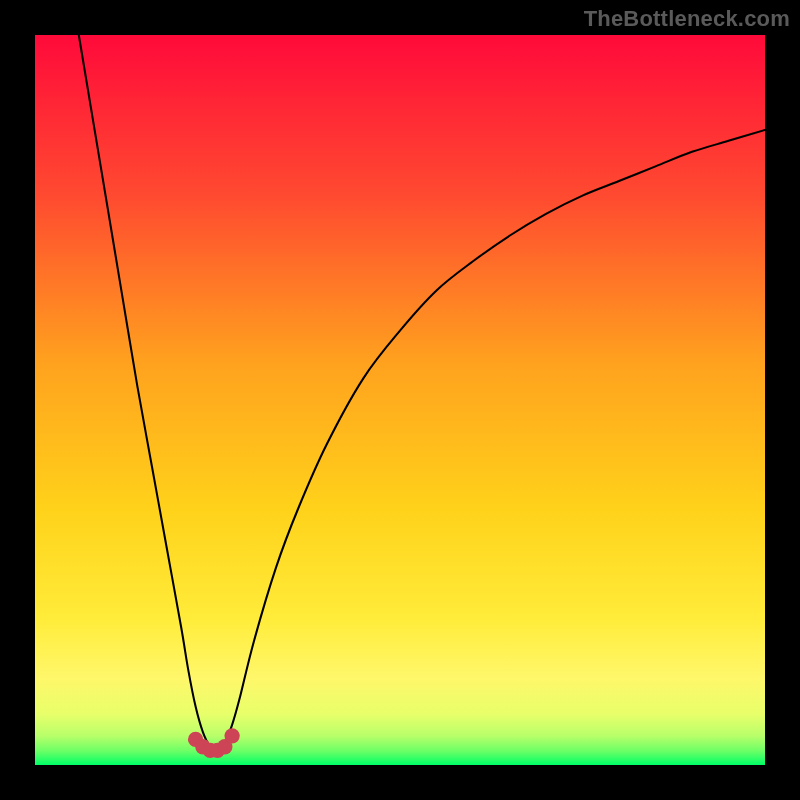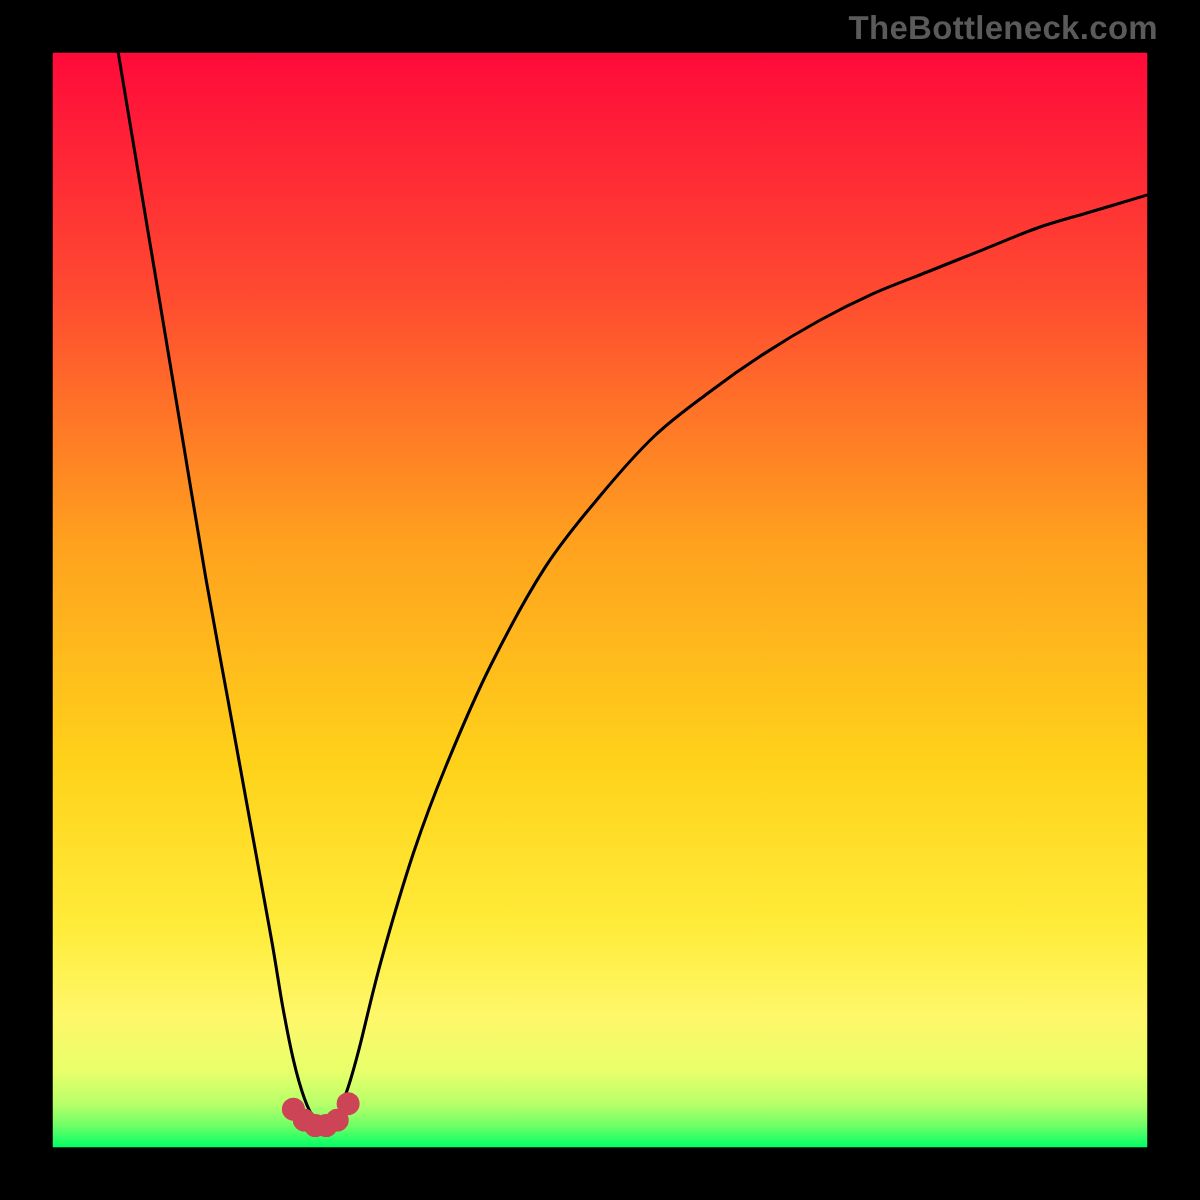--- a/index.html
+++ b/index.html
@@ -6,21 +6,21 @@
   html, body { width: 800px; height: 800px; overflow: hidden; background: #000; }
   .frame {
     position: relative;
     width: 800px;
     height: 800px;
     background: #000;
   }
   .watermark {
     position: absolute;
     top: 6px;
-    right: 28px;
+    right: 10px;
     font-family: Arial, Helvetica, sans-serif;
     font-size: 22px;
     font-weight: 600;
     color: #5a5a5a;
     letter-spacing: 0.2px;
     z-index: 10;
   }
   svg.plot {
     position: absolute;
     left: 35px;

